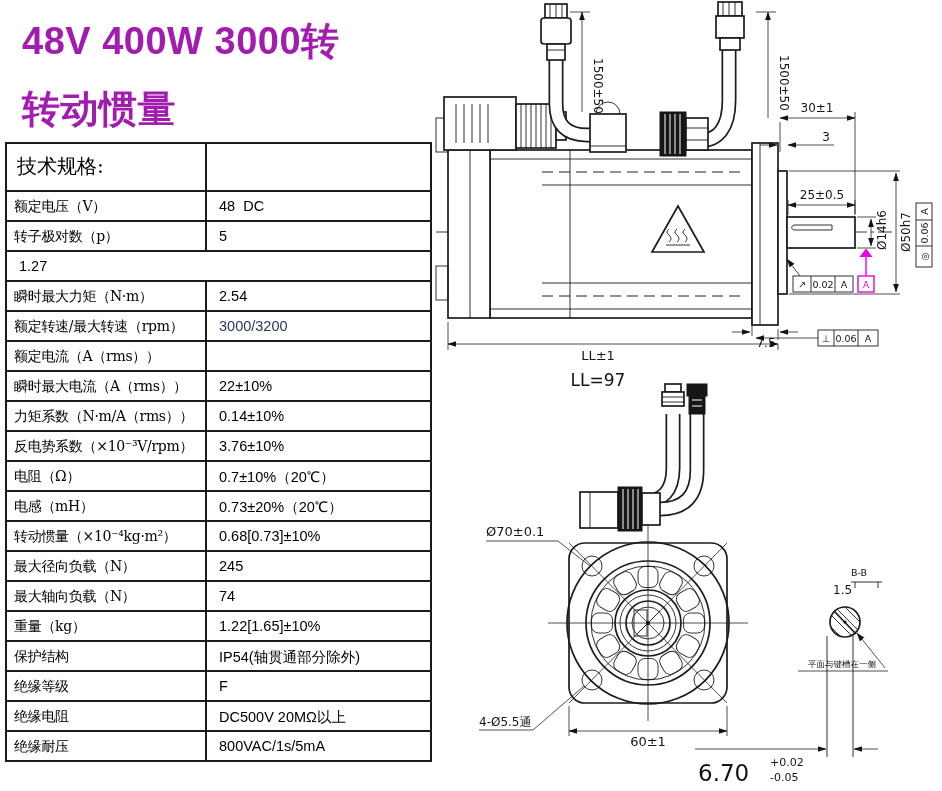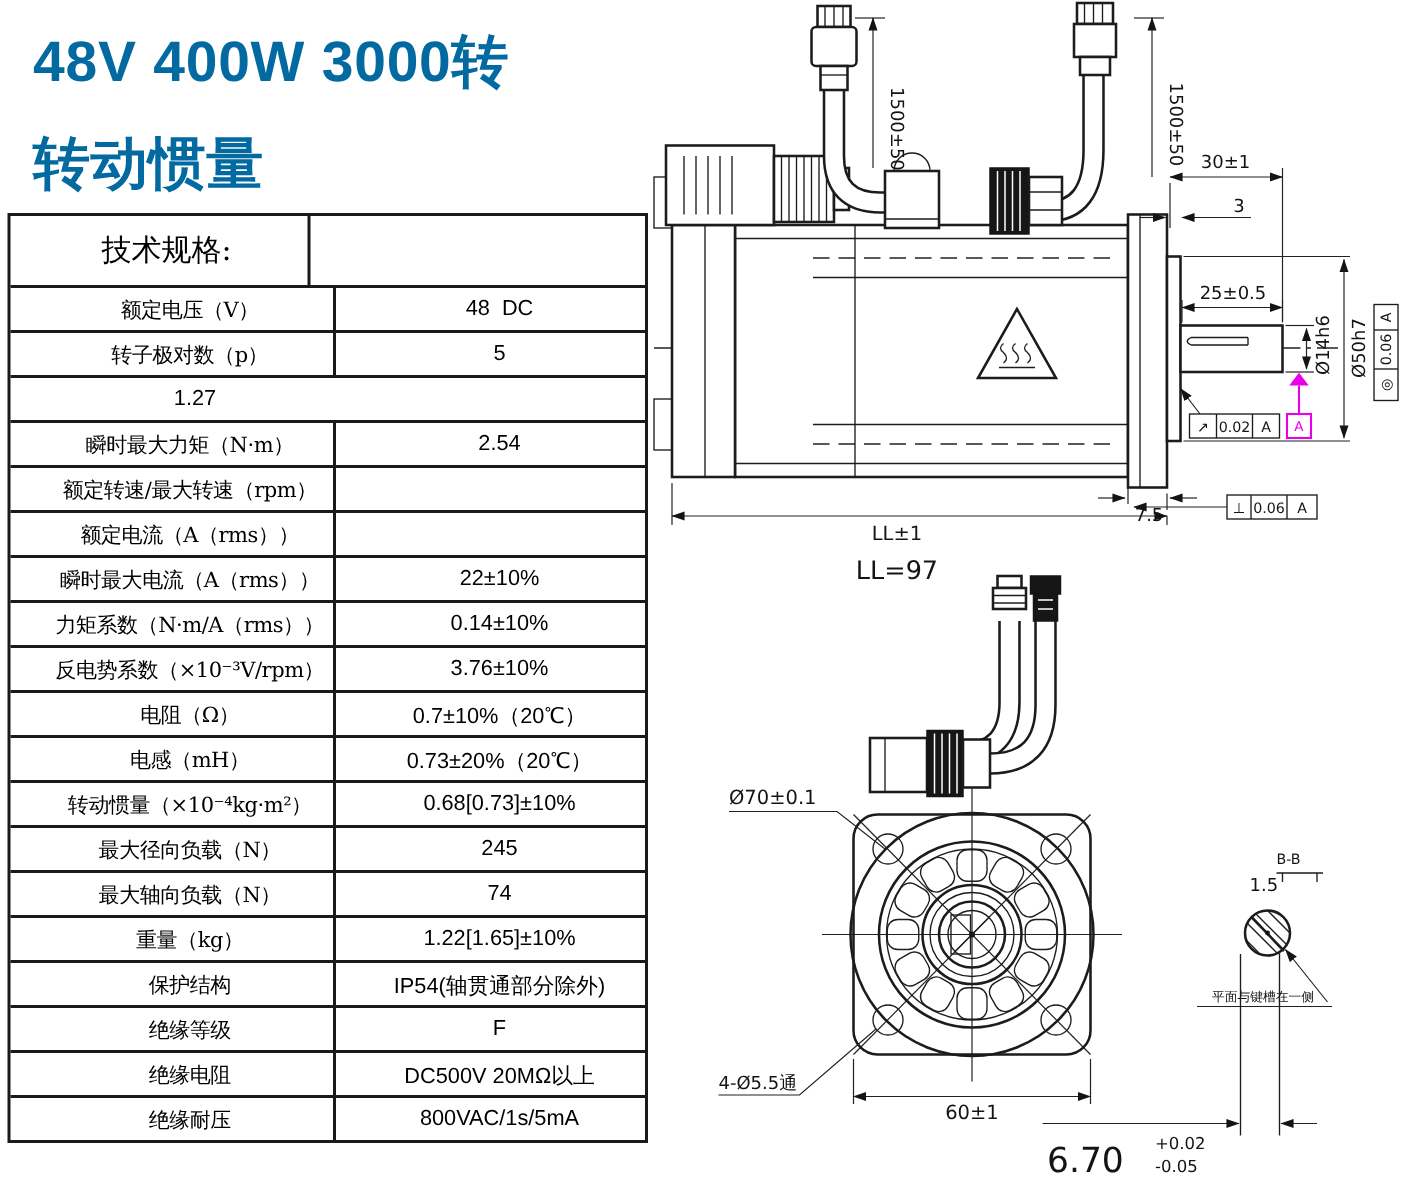--- a/index.html
+++ b/index.html
@@ -1,24 +1,24 @@
 <!DOCTYPE html>
 <html><head>
 <meta charset="utf-8">
 <style>
   html,body{margin:0;padding:0;background:#fff;}
   #canvas{position:relative;width:942px;height:791px;background:#fff;overflow:hidden;
           font-family:"Liberation Sans",sans-serif;color:#000;}
-  .title{position:absolute;left:22px;font-size:38px;font-weight:600;letter-spacing:.5px;color:#0369a1;}
+  .title{position:absolute;left:22px;font-size:38px;font-weight:600;letter-spacing:.5px;color:#a21caf;}
   .t1{top:16px}.t2{top:84px}
-  .spec-table{position:absolute;left:5px;top:142px;width:423px;border:2px solid #1a1a1a;background:#fff;box-sizing:content-box;text-align:center;}
+  .spec-table{position:absolute;left:5px;top:142px;width:423px;border:2px solid #1a1a1a;background:#fff;box-sizing:content-box;}
   .thead{display:grid;grid-template-columns:200px 1fr;height:46px;}
   .hlabel{border-right:2px solid #1a1a1a;font-family:"DejaVu Serif","Liberation Serif",serif;font-size:20px;padding:9px 0 0 10px;box-sizing:border-box;}
   .hval{box-sizing:border-box;}
-  .trow{display:grid;grid-template-columns:200px 1fr;height:30px;border-top:2px solid #1a1a1a;box-sizing:border-box;padding-left:17px;}
+  .trow{display:grid;grid-template-columns:200px 1fr;height:30px;border-top:2px solid #1a1a1a;box-sizing:border-box;}
   .lab{border-right:2px solid #1a1a1a;font-family:"DejaVu Serif","Liberation Serif",serif;font-size:14px;letter-spacing:-.3px;
        padding:6px 0 0 7px;white-space:nowrap;overflow:hidden;box-sizing:border-box;}
   .val{font-family:Liberation Sans, sans-serif;font-size:14.5px;padding:6px 0 0 12px;
        white-space:pre;overflow:hidden;box-sizing:border-box;}
   #drawing{position:absolute;left:430px;top:0;}
   .s1{fill:none;stroke:#1c1c1c;stroke-width:1.7;}
   .s1f{fill:#fff;stroke:#1c1c1c;stroke-width:1.7;}
   .s2{fill:none;stroke:#1c1c1c;stroke-width:.9;}
   .thin{fill:none;stroke:#222;stroke-width:.8;}
   .dk{fill:#161616;stroke:#161616;}
@@ -62,20 +62,21 @@
         </div>
         <div class="trow">
           <div class="val">1.27</div>
         </div>
         <div class="trow">
           <div class="lab">瞬时最大力矩（N·m）</div>
           <div class="val">2.54</div>
         </div>
         <div class="trow">
           <div class="lab">额定转速/最大转速（rpm）</div>
+          <div class="val" style="color: rgb(38, 54, 107);">3000/3200</div>
         </div>
         <div class="trow">
           <div class="lab">额定电流（A（rms））</div>
         </div>
         <div class="trow">
           <div class="lab">瞬时最大电流（A（rms））</div>
           <div class="val">22±10%</div>
         </div>
         <div class="trow">
           <div class="lab">力矩系数（N·m/A（rms））</div>

